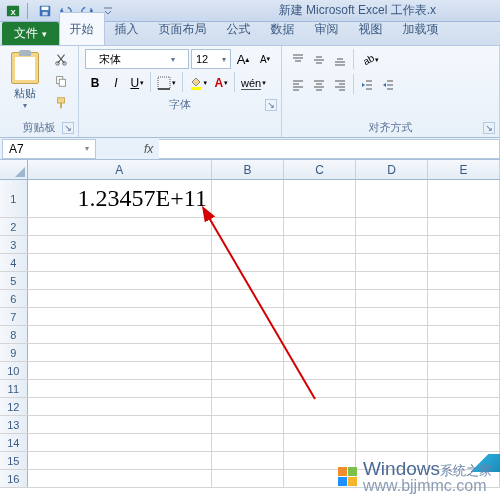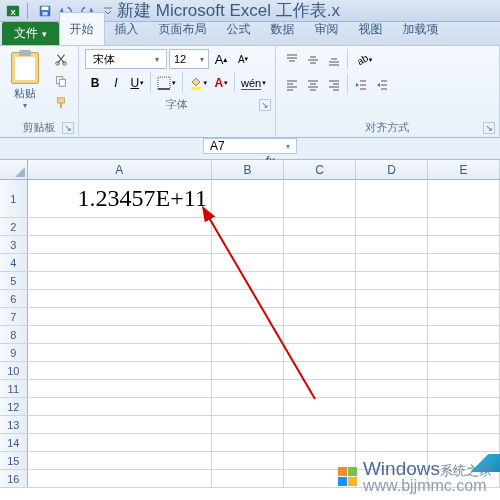--- a/index.html
+++ b/index.html
@@ -3,21 +3,21 @@
   <meta charset="utf-8">
   <style>
     * { margin: 0; padding: 0; box-sizing: border-box; }
     body { font-family: "Microsoft YaHei", SimSun, sans-serif; font-size: 12px; background: #fff; width: 500px; height: 500px; overflow: hidden; position: relative; }
     
     
     .title-bar { height: 22px; background: linear-gradient(#dce6f4, #c9d8ee); border-bottom: 1px solid #9fb8d9; display: flex; align-items: center; padding: 0 4px; }
     .qat { display: flex; gap: 3px; align-items: center; }
     .qat-btn { width: 18px; height: 18px; display: flex; align-items: center; justify-content: center; }
     .qat-divider { width: 4px; height: 16px; margin: 0 2px; border-left: 1px solid #8aa5c8; }
-    .title-text { flex: 1; text-align: left; color: #3b5a82; font-size: 17px; padding-right: 60px; }
+    .title-text { flex: 1; text-align: right; color: #3b5a82; font-size: 12px; padding-right: 60px; }
     
     
     .ribbon-tabs { height: 24px; background: linear-gradient(#dae5f3, #cfddee); display: flex; align-items: flex-end; border-bottom: 1px solid #b5c9e3; }
     .file-tab { background: #1e7b34; color: #fff; padding: 4px 12px; font-size: 12px; height: 23px; display: flex; align-items: center; border-radius: 2px 2px 0 0; margin-left: 2px; }
     .file-tab .drop { margin-left: 4px; font-size: 9px; }
     .tab { padding: 16px 10px; font-size: 12px; color: #3b5a82; cursor: pointer; height: 23px; display: flex; align-items: center; }
     .tab.active { background: #f5f9fd; border: 1px solid #b5c9e3; border-bottom: none; border-radius: 2px 2px 0 0; color: #3b5a82; }
     
     
     .ribbon-body { height: 92px; background: linear-gradient(#f4f8fd, #e8f0f9); border-bottom: 1px solid #a9bfd8; display: flex; }
@@ -31,34 +31,34 @@
     .clipboard-icon { width: 28px; height: 32px; background: #f5d58a; border: 1px solid #c4a34e; border-radius: 2px; position: relative; }
     .clipboard-icon::before { content: ''; position: absolute; top: -3px; left: 7px; width: 12px; height: 6px; background: #a8b6c4; border-radius: 2px 2px 0 0; }
     .clipboard-icon::after { content: ''; position: absolute; top: 4px; left: 3px; right: 3px; bottom: 3px; background: #fff; }
     .paste-label { font-size: 11px; color: #3b5a82; margin-top: 2px; }
     .clip-small-btns { display: flex; flex-direction: column; gap: 2px; margin-left: 2px; }
     .small-btn { width: 22px; height: 20px; border: 1px solid transparent; border-radius: 2px; display: flex; align-items: center; justify-content: center; }
     
     
     .font-group-content { display: flex; flex-direction: column; gap: 3px; }
     .font-row { display: flex; gap: 2px; align-items: center; }
-    .font-select { width: 82px; height: 20px; background: #fff; border: 1px solid #abc0d9; font-size: 11px; display: flex; align-items: center; padding: 0 7px; justify-content: space-between; }
+    .font-select { width: 104px; height: 20px; background: #fff; border: 1px solid #abc0d9; font-size: 11px; display: flex; align-items: center; padding: 0 13px; justify-content: space-between; }
     .size-select { width: 40px; height: 20px; background: #fff; border: 1px solid #abc0d9; font-size: 11px; display: flex; align-items: center; padding: 0 4px; justify-content: space-between; }
     .font-select .drop, .size-select .drop { font-size: 8px; color: #5a7296; }
     .fs-btn { width: 20px; height: 20px; display: flex; align-items: center; justify-content: center; border: 1px solid transparent; }
     .btn-row { display: flex; gap: 1px; }
     .tool-btn { min-width: 20px; height: 22px; display: flex; align-items: center; justify-content: center; border: 1px solid transparent; border-radius: 2px; padding: 0 2px; font-size: 12px; }
     .tool-btn .drop { font-size: 7px; margin-left: 1px; }
     .divider-v { width: 1px; height: 20px; background: #c3d3e6; margin: 0 2px; }
     
     
     .align-rows { display: flex; flex-direction: column; gap: 3px; }
     
     
-    .formula-bar-row { height: 22px; background: #e8f0f9; border-bottom: 1px solid #a9bfd8; display: flex; align-items: center; flex-direction: column; }
+    .formula-bar-row { height: 22px; background: #e8f0f9; border-bottom: 1px solid #a9bfd8; display: flex; align-items: center; }
     .name-box { width: 94px; height: 20px; background: #fff; border: 1px solid #b5c9e3; margin: 0 2px; display: flex; align-items: center; padding: 0 6px; font-size: 12px; justify-content: space-between; }
     .name-box .drop { font-size: 8px; color: #888; }
     .fx-btns { display: flex; align-items: center; gap: 4px; padding: 0 6px; margin-left: 40px; }
     .fx-label { font-style: italic; font-size: 12px; color: #555; }
     .formula-input { flex: 1; height: 20px; background: #fff; border: 1px solid #b5c9e3; border-left: none; }
     
     
     .grid-wrapper { position: relative; }
     .col-headers { display: flex; height: 20px; background: linear-gradient(#f5f8fc, #e4ecf5); border-bottom: 1px solid #9eb6d0; }
     .corner-cell { width: 28px; border-right: 1px solid #9eb6d0; background: linear-gradient(#f5f8fc, #e4ecf5); position: relative; }

